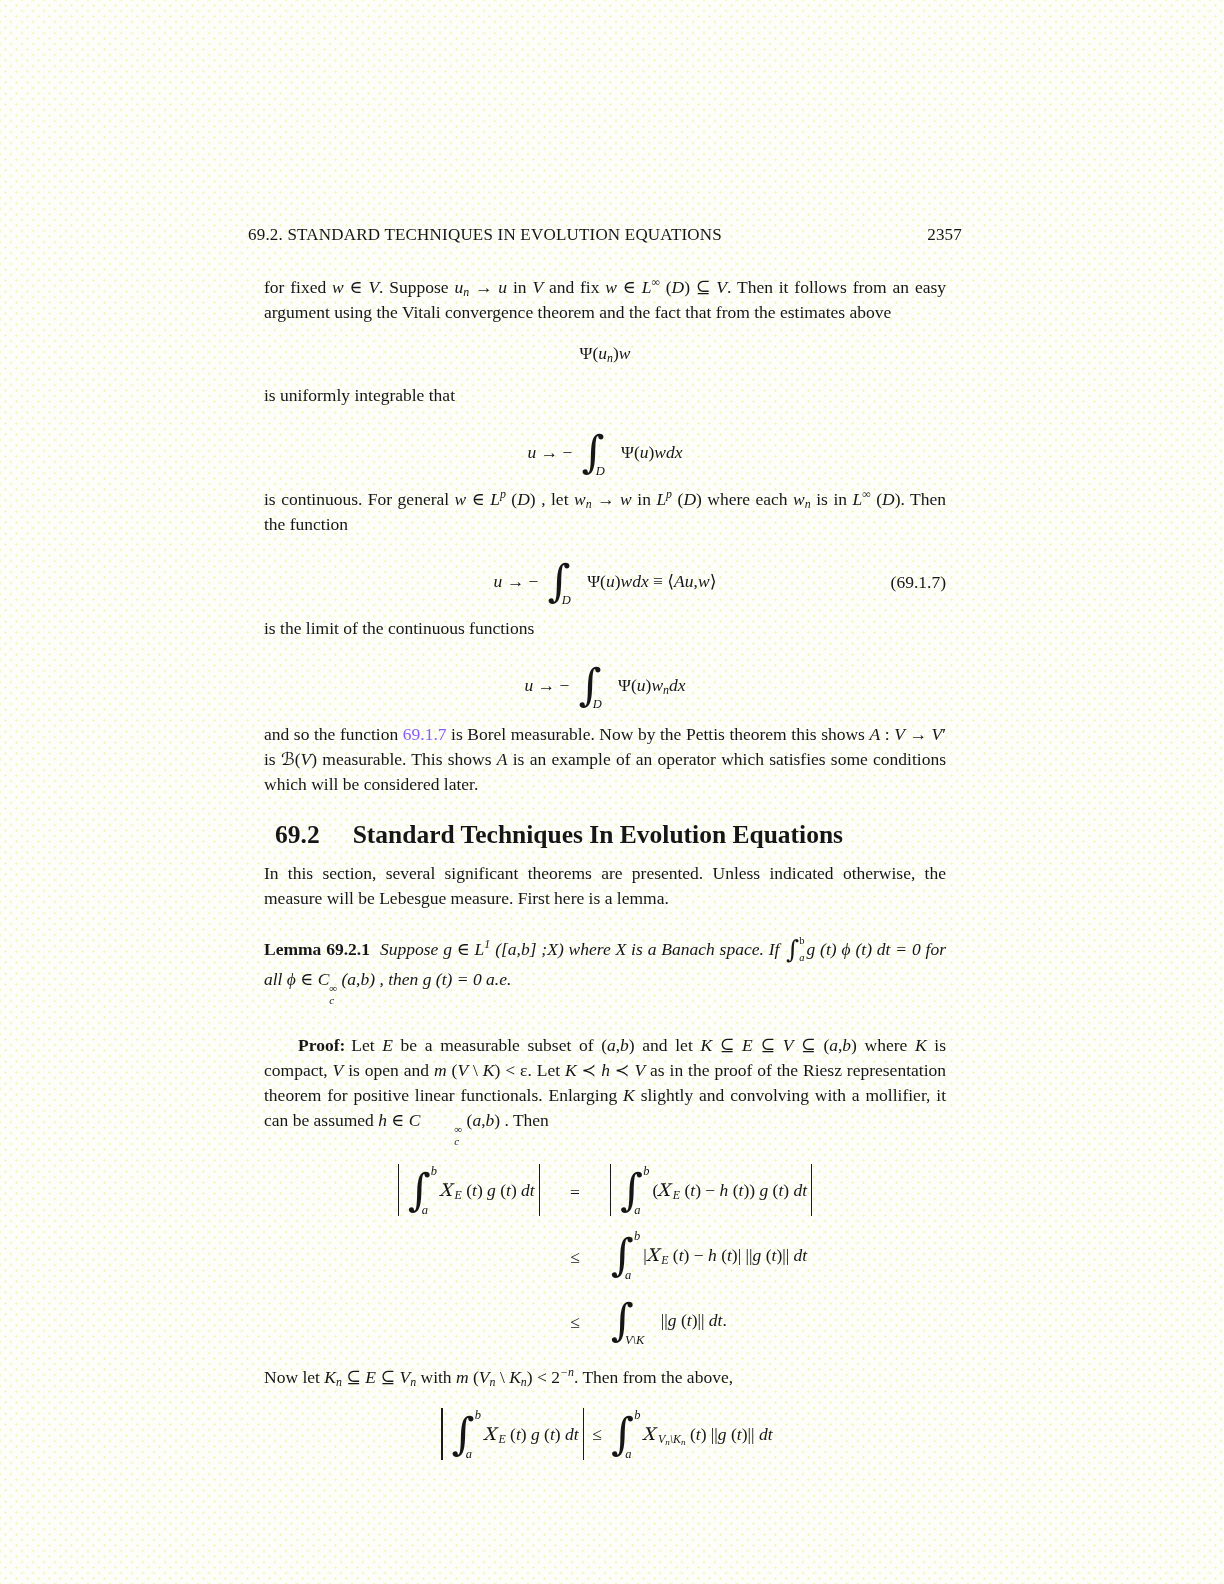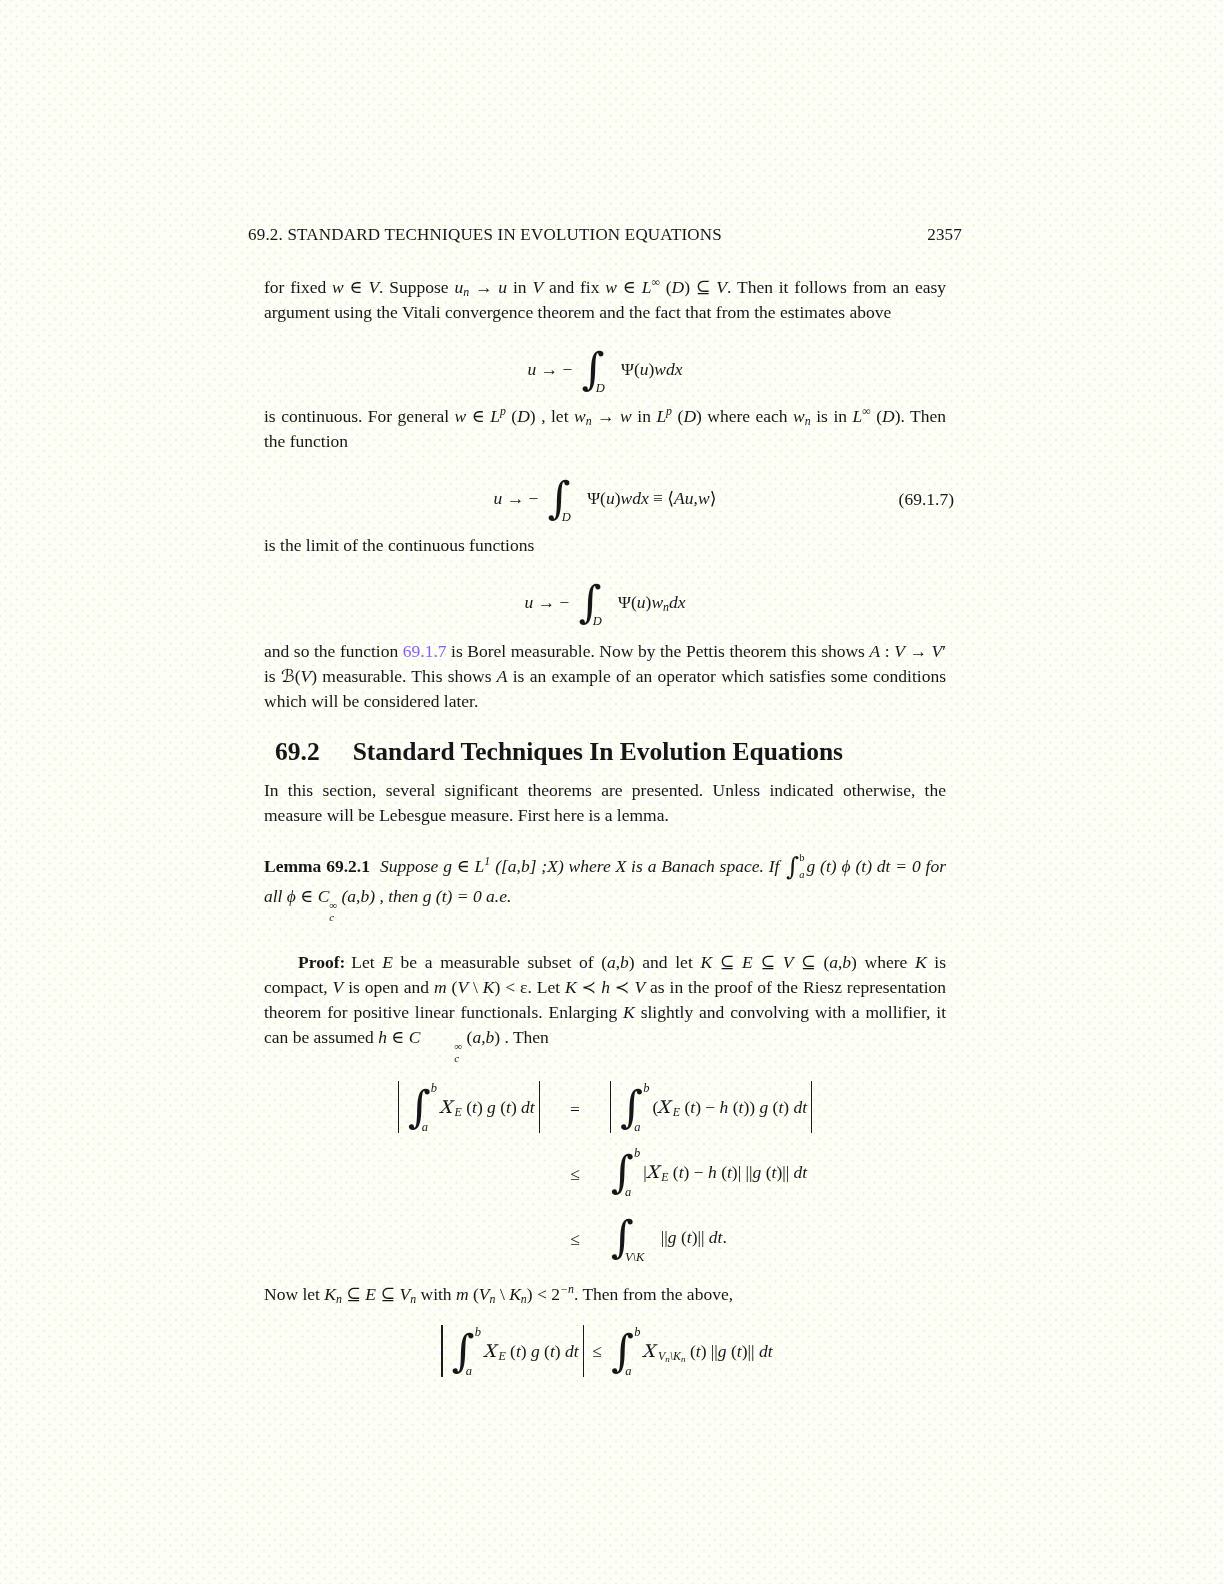--- a/index.html
+++ b/index.html
@@ -29,21 +29,21 @@
   .m-top-6{margin-top:6px;} .m-top-10{margin-top:10px;} .m-top-14{margin-top:14px;}
   .m-top-24{margin-top:24px;} .m-top-27{margin-top:27px;}
 
   
   .eq{
     position:relative;text-align:center;margin:4px 0;
     min-height:30px;
   }
   .eq.tall{min-height:56px;line-height:56px;}
   .eq .eqno{
-    position:absolute;right:8px;top:50%;transform:translateY(-50%);
+    position:absolute;right:16px;top:50%;transform:translateY(-50%);
     font-style:normal;line-height:25px;
   }
   .eqnarray{
     display:grid;grid-template-columns:auto 62px auto;
     justify-content:center;align-items:center;row-gap:7px;
     margin:10px 0 0 0;
   }
   .eqnarray .cell-left{text-align:right;min-height:52px;line-height:52px;}
   .eqnarray .cell-op{text-align:center;}
   .eqnarray .cell-right{text-align:left;min-height:52px;line-height:52px;}
@@ -114,21 +114,23 @@
 <div class="page">
   <div class="content">
 
     <div class="running-head">
       <span>69.2.  STANDARD TECHNIQUES IN EVOLUTION EQUATIONS</span>
       <span>2357</span>
     </div>
 
     <p class="m-top-28"><span class="t-s">for fixed </span><span class="t-i">w</span><span class="t-s"> ∈ </span><span class="t-i">V</span><span class="t-s">.  Suppose </span><span class="t-i">u</span><span class="t-sub">n</span><span class="t-s"> → </span><span class="t-i">u</span><span class="t-s"> in </span><span class="t-i">V</span><span class="t-s"> and fix </span><span class="t-i">w</span><span class="t-s"> ∈ </span><span class="t-i">L</span><span class="t-sup">∞</span><span class="t-s"> (</span><span class="t-i">D</span><span class="t-s">) ⊆ </span><span class="t-i">V</span><span class="t-s">.  Then it follows from an easy argument using the Vitali convergence theorem and the fact that from the estimates above</span></p>
 
-
+    <div class="eq m-top-6"><span class="t-s">Ψ(</span><span class="t-i">u</span><span class="t-sub">n</span><span class="t-s">)</span><span class="t-i">w</span></div>
+
+    <p class="m-top-12"><span class="t-s">is uniformly integrable that</span></p>
 
     <div class="eq tall m-top-2"><span class="t-i">u</span><span class="t-s"> → − </span><span class="t-int">
           <span class="int-sign">∫</span>
           <span class="int-lims">
             <span class="int-hi"></span>
             <span class="int-lo">D</span>
           </span>
         </span><span class="t-s"> Ψ(</span><span class="t-i">u</span><span class="t-s">)</span><span class="t-i">wdx</span></div>
 
     <p class="m-top-2"><span class="t-s">is continuous.  For general </span><span class="t-i">w</span><span class="t-s"> ∈ </span><span class="t-i">L</span><span class="t-sup">p</span><span class="t-s"> (</span><span class="t-i">D</span><span class="t-s">) , let </span><span class="t-i">w</span><span class="t-sub">n</span><span class="t-s"> → </span><span class="t-i">w</span><span class="t-s"> in </span><span class="t-i">L</span><span class="t-sup">p</span><span class="t-s"> (</span><span class="t-i">D</span><span class="t-s">) where each </span><span class="t-i">w</span><span class="t-sub">n</span><span class="t-s"> is in </span><span class="t-i">L</span><span class="t-sup">∞</span><span class="t-s"> (</span><span class="t-i">D</span><span class="t-s">). Then the function</span></p>

